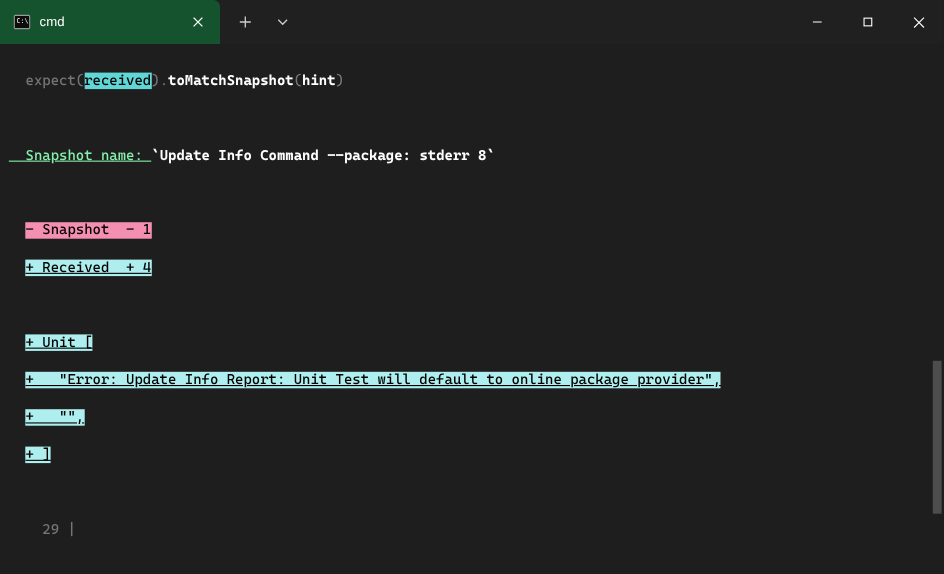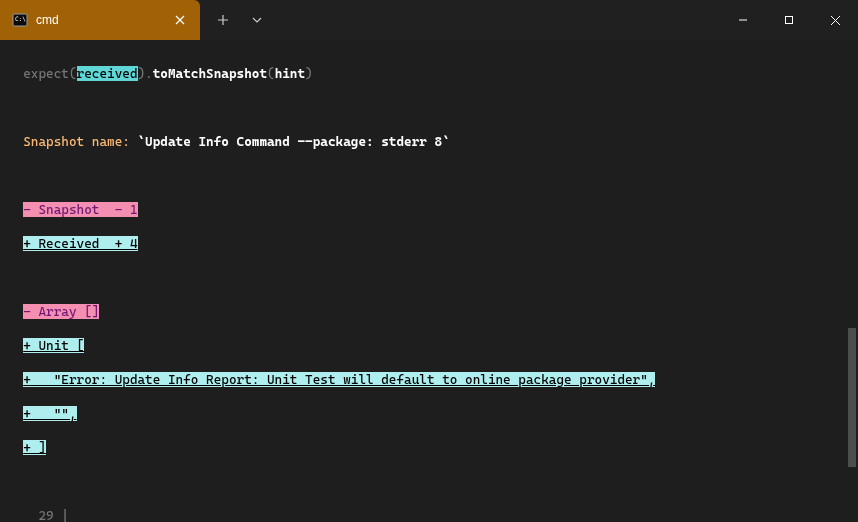--- a/index.html
+++ b/index.html
@@ -14,21 +14,21 @@
   }
   .titlebar {
     height: 40px;
     background: #202020;
     display: flex;
     align-items: stretch;
   }
   .tab {
     display: flex;
     align-items: center;
-    background: #a16207;
+    background: #14532d;
     padding: 0 12px;
     gap: 8px;
     min-width: 200px;
     border-top-right-radius: 6px;
   }
   .tab-icon {
     width: 16px;
     height: 16px;
     display: flex;
     align-items: center;
@@ -85,23 +85,23 @@
   }
   .scrollbar-thumb {
     position: absolute;
     right: 0;
     width: 8px;
     background: #4d4d4d;
     border-radius: 0;
   }
   .dimgray { color: #767676; }
   .white { color: #ffffff; font-weight: bold;}
-  .whiten { color: #fdba74;}
+  .whiten { color: #86efac; text-decoration: underline;}
   .hl-received { background: #61d6d6; color: #000000; }
-  .hl-magenta { background: #f48fb1; color: #701a75; }
+  .hl-magenta { background: #f48fb1; color: #000000; }
   .hl-cyan { background: #aeeeee; color: #000000; text-decoration: underline; }
 </style>
 </head>
 <body>
 
 <div class="titlebar">
   <div class="tab">
     <span class="tab-icon">
       <svg width="16" height="16" viewBox="0 0 16 16">
         <rect x="1" y="2" width="14" height="12" rx="1" fill="#0c0c0c" stroke="#999" stroke-width="1"></rect>
@@ -148,21 +148,20 @@
 </div>
 
 <div class="terminal">
 <div><span class="dimgray">  expect(</span><span class="hl-received">received</span><span class="dimgray">).</span><span class="white">toMatchSnapshot</span><span class="dimgray">(</span><span class="white">hint</span><span class="dimgray">)</span></div>
 <div>&nbsp;</div>
 <div><span class="whiten">  Snapshot name: </span><span class="white">`Update Info Command --package: stderr 8`</span></div>
 <div>&nbsp;</div>
 <div><span>  </span><span class="hl-magenta">- Snapshot  - 1</span></div>
 <div><span>  </span><span class="hl-cyan">+ Received  + 4</span></div>
 <div>&nbsp;</div>
-<div><span>  </span><span class="hl-magenta">- Array []</span></div>
 <div><span>  </span><span class="hl-cyan">+ Unit [</span></div>
 <div><span>  </span><span class="hl-cyan">+   "Error: Update Info Report: Unit Test will default to online package provider",</span></div>
 <div><span>  </span><span class="hl-cyan">+   "",</span></div>
 <div><span>  </span><span class="hl-cyan">+ ]</span></div>
 <div>&nbsp;</div>
 <div><span class="dimgray">    </span><span class="dimgray">29</span><span class="dimgray"> |</span></div>
 
 
 
 

